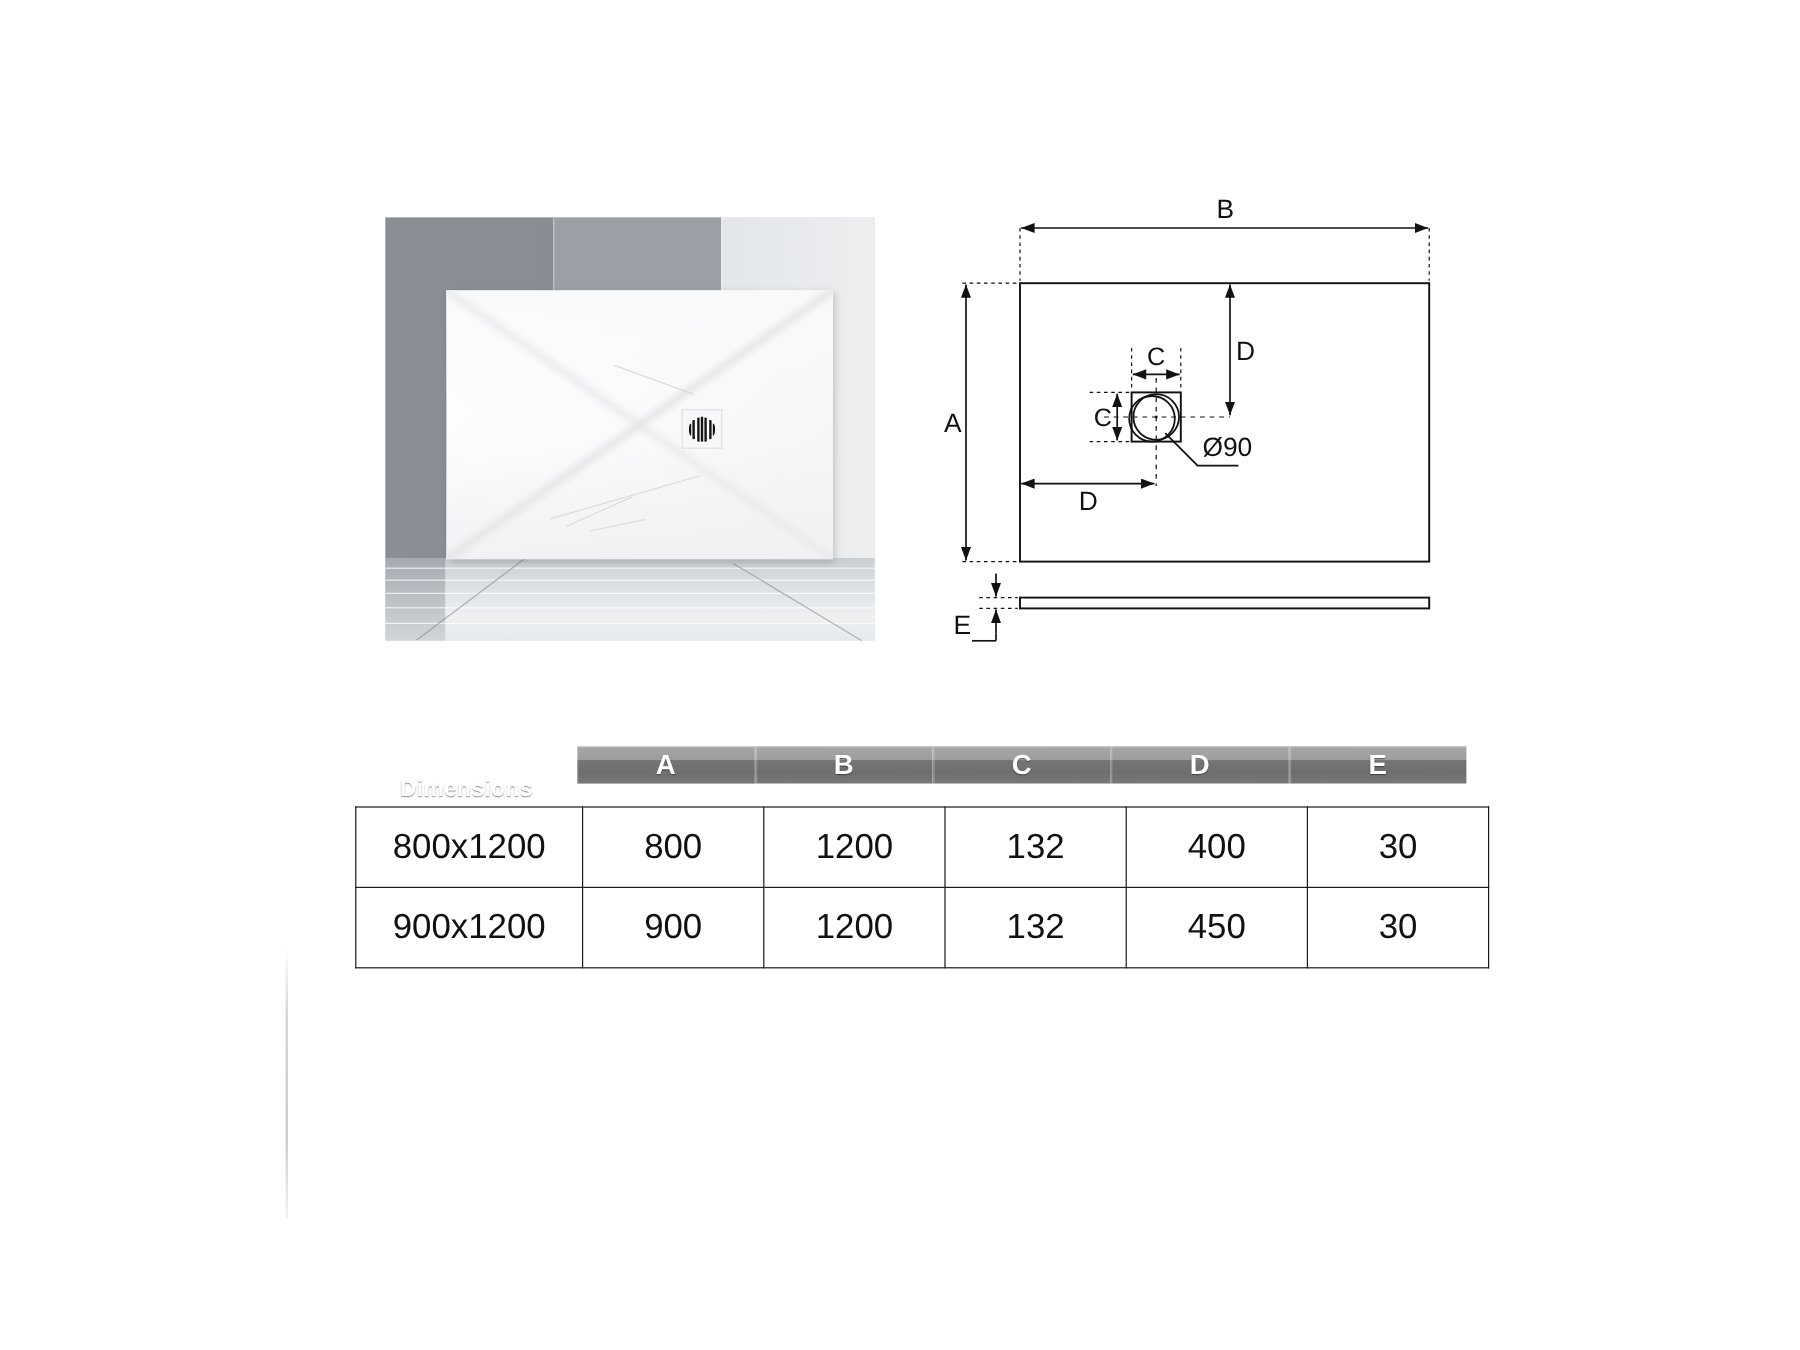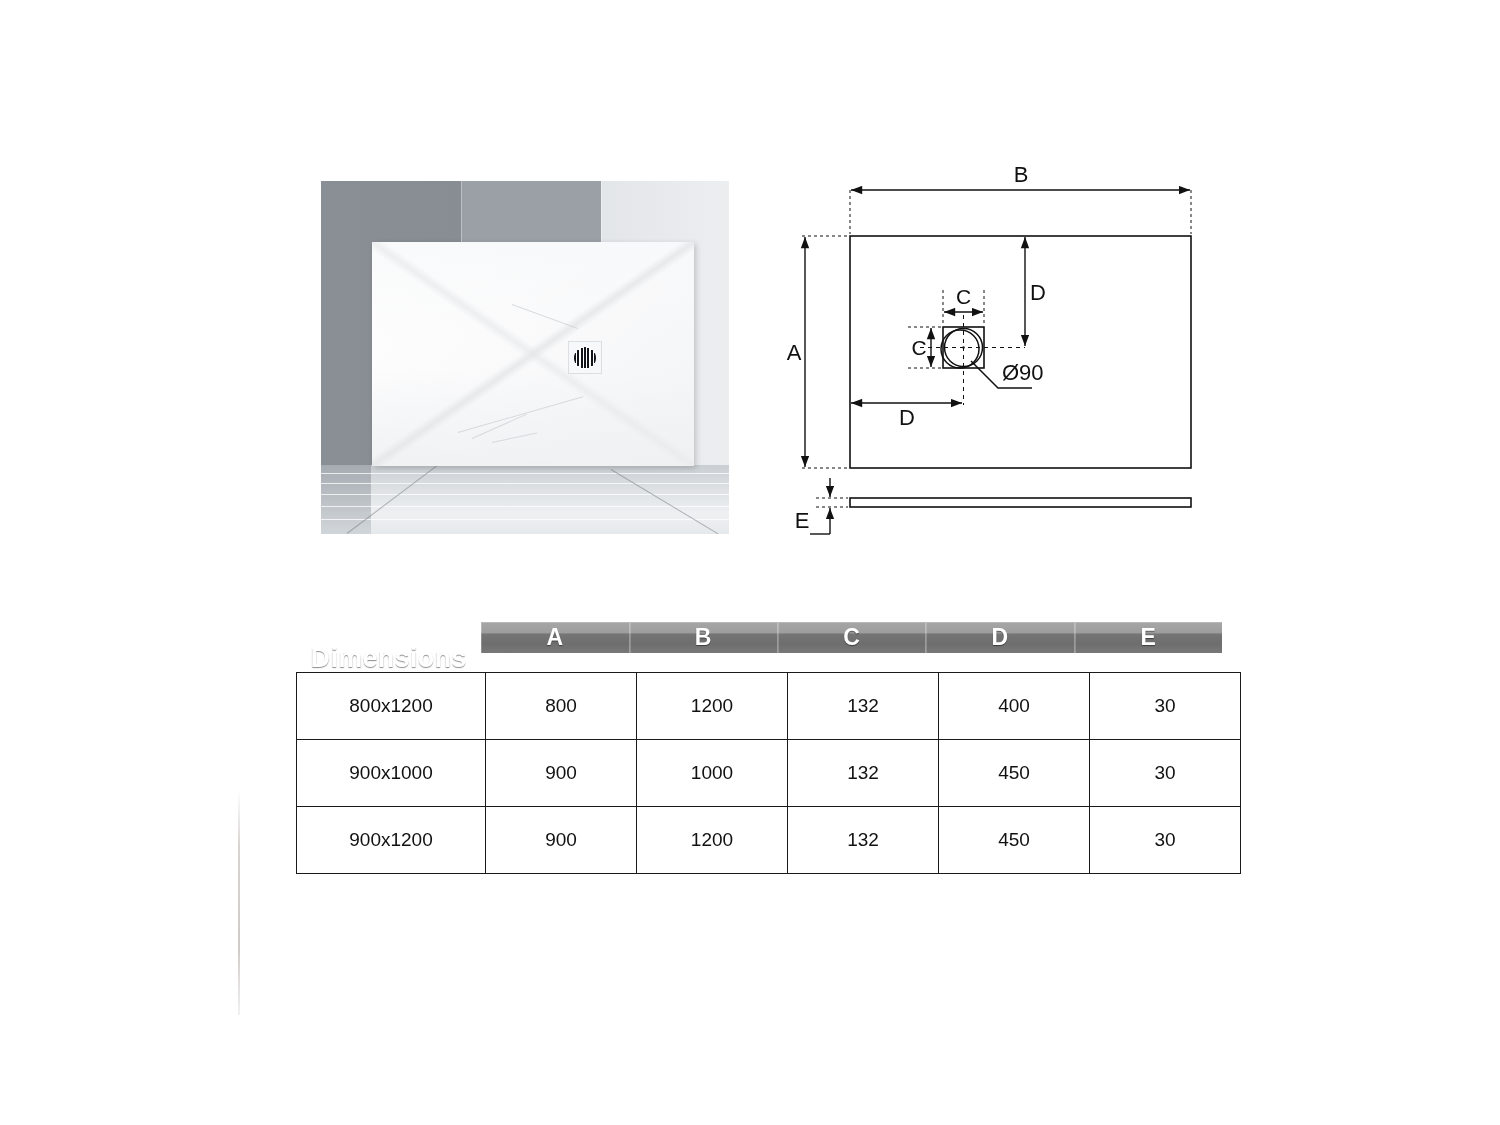--- a/index.html
+++ b/index.html
@@ -135,21 +135,21 @@
   }
   .th {
     display: flex; align-items: center; justify-content: center;
     color: #ffffff;
     font-weight: bold;
     text-shadow: 0 1px 1px rgba(0,0,0,.45);
     letter-spacing: .3px;
   }
   .th-dim {
     width: 186px;
-    font-size: 27px;
+    font-size: 19px;
     background: linear-gradient(to bottom, #3f5f78 0%, #456d8a 36%, #1d5a78 38%, #17546f 62%, #1b5e7c 100%);
     box-shadow: inset 0 1px 0 rgba(255,255,255,.28);
     margin-top: 36px;
   }
   .th-ltr {
     width: 148px;
     font-size: 23px;
     background: linear-gradient(to bottom, #a6a6a6 0%, #9d9d9d 36%, #757575 38%, #6e6e6e 70%, #787878 100%);
     box-shadow: inset 1px 1px 0 rgba(255,255,255,.22);
   }
@@ -158,21 +158,21 @@
   table.grid {
     margin-top: 19px;
     border-collapse: collapse;
     width: 926px;
     table-layout: fixed;
   }
   table.grid td {
     border: 1.6px solid #1a1a1a;
     height: 64px;
     text-align: center;
-    font-size: 19px;
+    font-size: 29px;
     color: #111111;
     font-family: "Liberation Sans", sans-serif;
   }
   td.c0 { width: 186px; }
   td.cx { width: 148px; }
 </style>
 </head>
 <body>
 
 <div id="left-artifact"></div>
@@ -319,28 +319,20 @@
     <tbody>
       <tr>
         <td class="c0">800x1200</td>
         <td class="cx">800</td>
         <td class="cx">1200</td>
         <td class="cx">132</td>
         <td class="cx">400</td>
         <td class="cx">30</td>
       </tr>
       <tr>
-        <td class="c0">900x1000</td>
-        <td class="cx">900</td>
-        <td class="cx">1000</td>
-        <td class="cx">132</td>
-        <td class="cx">450</td>
-        <td class="cx">30</td>
-      </tr>
-      <tr>
         <td class="c0">900x1200</td>
         <td class="cx">900</td>
         <td class="cx">1200</td>
         <td class="cx">132</td>
         <td class="cx">450</td>
         <td class="cx">30</td>
       </tr>
     </tbody>
   </table>
 </div>

